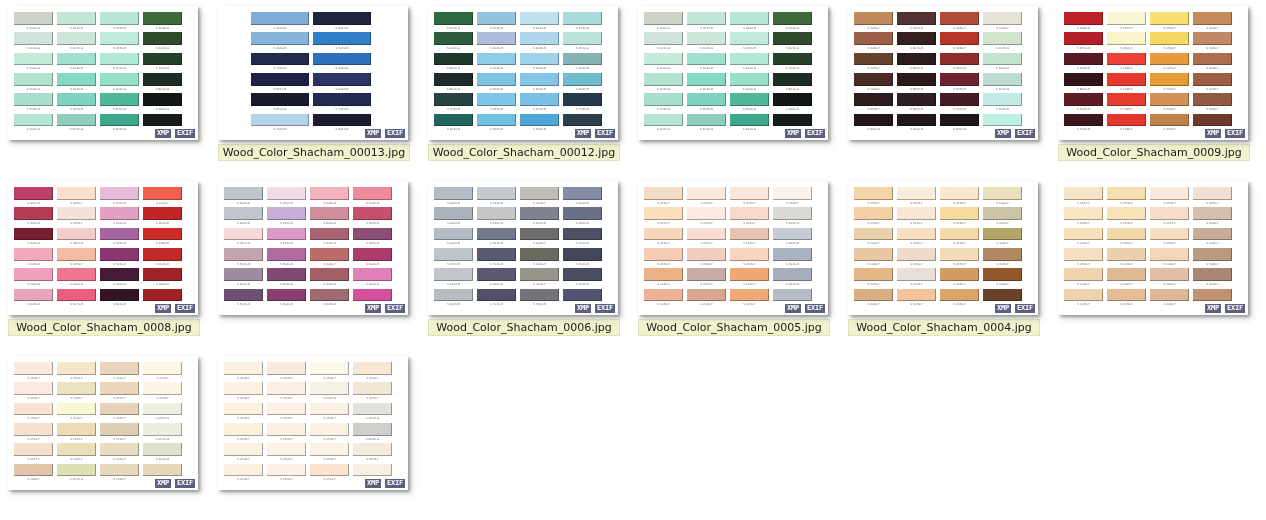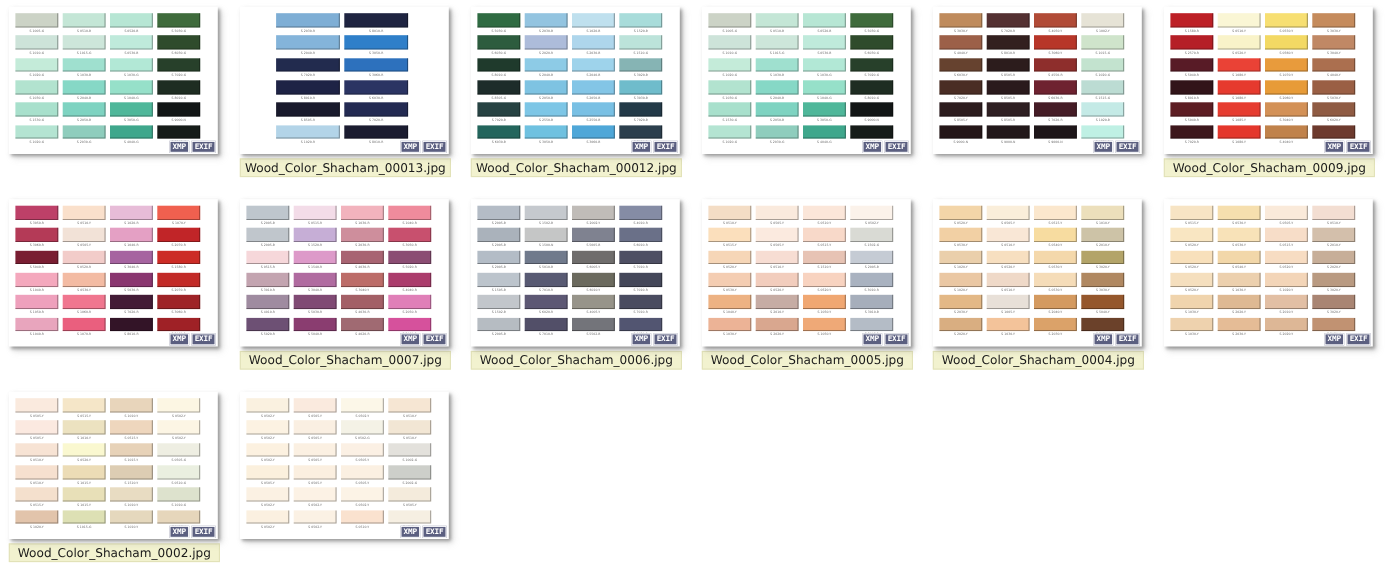--- a/index.html
+++ b/index.html
@@ -791,20 +791,21 @@
           <div class="cell">
             <div class="chip" style="height: 12.8333px; background: rgb(159, 33, 38); width: 39px;"></div>
             <div class="chip-label" style="width: 39px;">S 3060-R</div>
           </div>
         </div>
         <div class="badges">
           <span class="badge">XMP</span>
           <span class="badge">EXIF</span>
         </div>
       </div>
+      <div class="caption">Wood_Color_Shacham_0008.jpg</div>
     </div>
     <div class="tile" style="left: 218px; top: 181px;">
       <div class="thumb">
         <div class="swatch-grid" style="left: 6px; top: 6px; grid-template-columns: repeat(4, 43px); grid-template-rows: repeat(6, 20.33px);">
           <div class="cell">
             <div class="chip" style="height: 12.8333px; background: rgb(190, 198, 205); width: 39px;"></div>
             <div class="chip-label" style="width: 39px;">S 2005-B</div>
           </div>
           <div class="cell">
             <div class="chip" style="height: 12.8333px; background: rgb(243, 220, 232); width: 39px;"></div>
@@ -897,21 +898,20 @@
           <div class="cell">
             <div class="chip" style="height: 12.8333px; background: rgb(214, 81, 156); width: 39px;"></div>
             <div class="chip-label" style="width: 39px;">S 2060-R</div>
           </div>
         </div>
         <div class="badges">
           <span class="badge">XMP</span>
           <span class="badge">EXIF</span>
         </div>
       </div>
-      <div class="caption">Wood_Color_Shacham_0007.jpg</div>
     </div>
     <div class="tile" style="left: 428px; top: 181px;">
       <div class="thumb">
         <div class="swatch-grid" style="left: 6px; top: 6px; grid-template-columns: repeat(4, 43px); grid-template-rows: repeat(6, 20.33px);">
           <div class="cell">
             <div class="chip" style="height: 12.8333px; background: rgb(180, 188, 198); width: 39px;"></div>
             <div class="chip-label" style="width: 39px;">S 2005-B</div>
           </div>
           <div class="cell">
             <div class="chip" style="height: 12.8333px; background: rgb(197, 201, 206); width: 39px;"></div>
@@ -1431,21 +1431,20 @@
           <div class="cell">
             <div class="chip" style="height: 12.8333px; background: rgb(230, 214, 187); width: 39px;"></div>
             <div class="chip-label" style="width: 39px;">S 1015-Y</div>
           </div>
         </div>
         <div class="badges">
           <span class="badge">XMP</span>
           <span class="badge">EXIF</span>
         </div>
       </div>
-      <div class="caption">Wood_Color_Shacham_0002.jpg</div>
     </div>
     <div class="tile" style="left: 218px; top: 356px;">
       <div class="thumb">
         <div class="swatch-grid" style="left: 6px; top: 6px; grid-template-columns: repeat(4, 43px); grid-template-rows: repeat(6, 20.33px);">
           <div class="cell">
             <div class="chip" style="height: 12.8333px; background: rgb(250, 241, 224); width: 39px;"></div>
             <div class="chip-label" style="width: 39px;">S 0502-Y</div>
           </div>
           <div class="cell">
             <div class="chip" style="height: 12.8333px; background: rgb(250, 234, 222); width: 39px;"></div>

